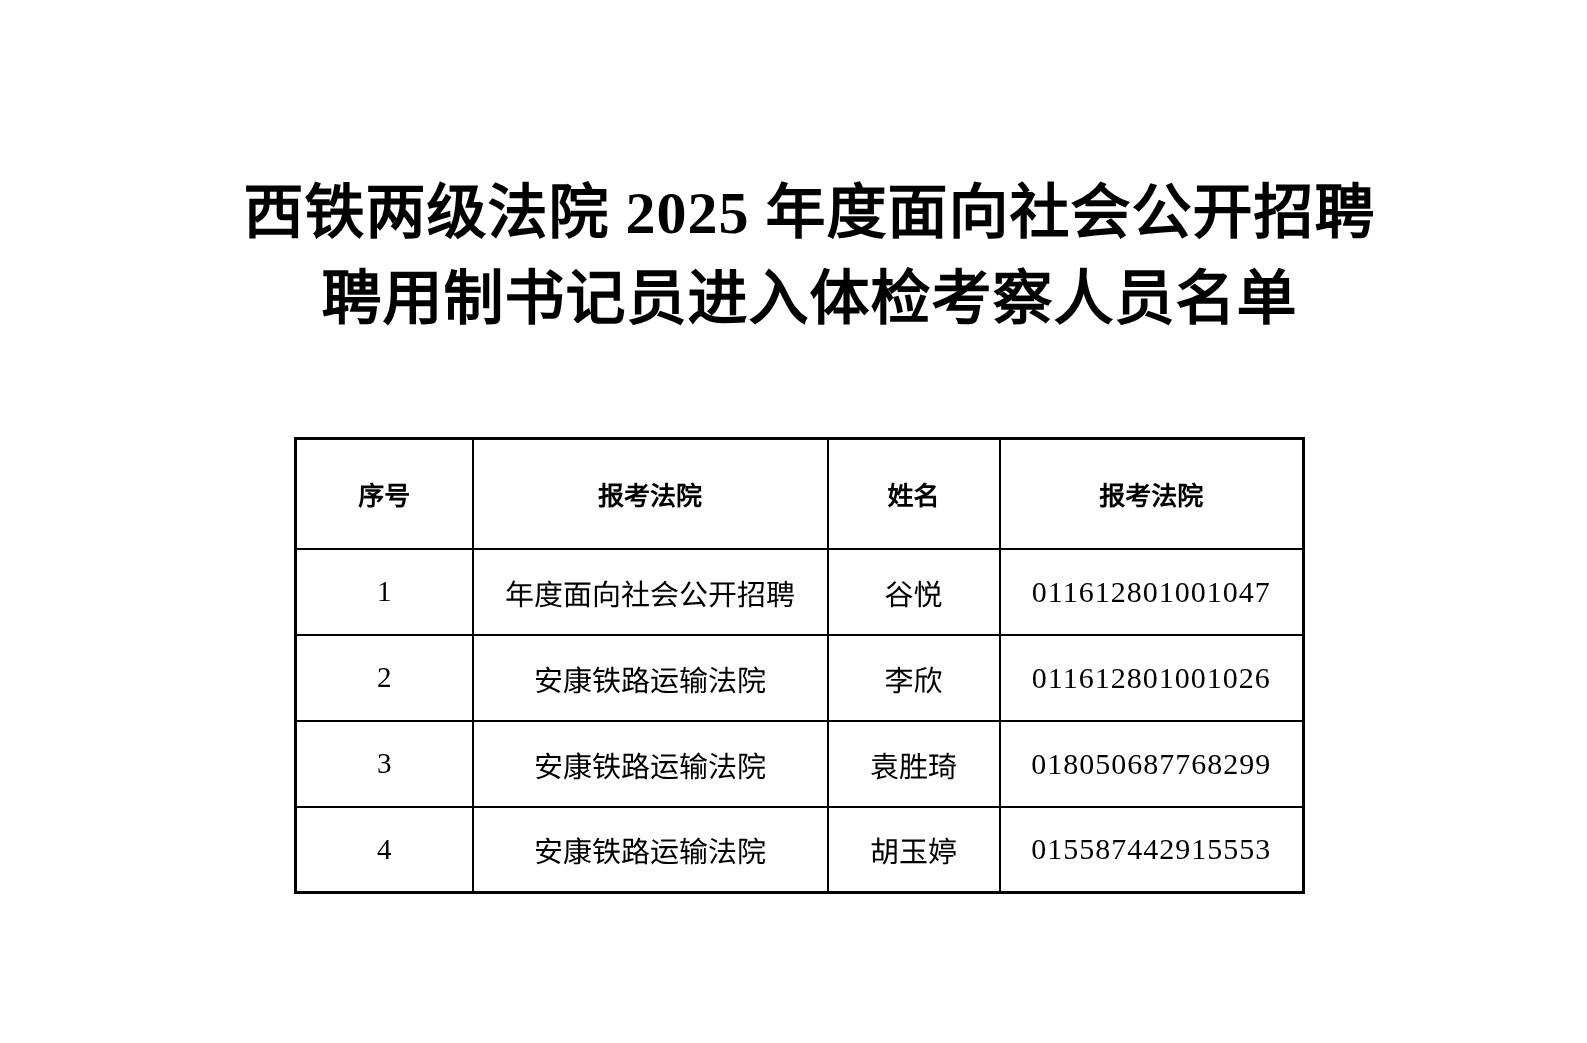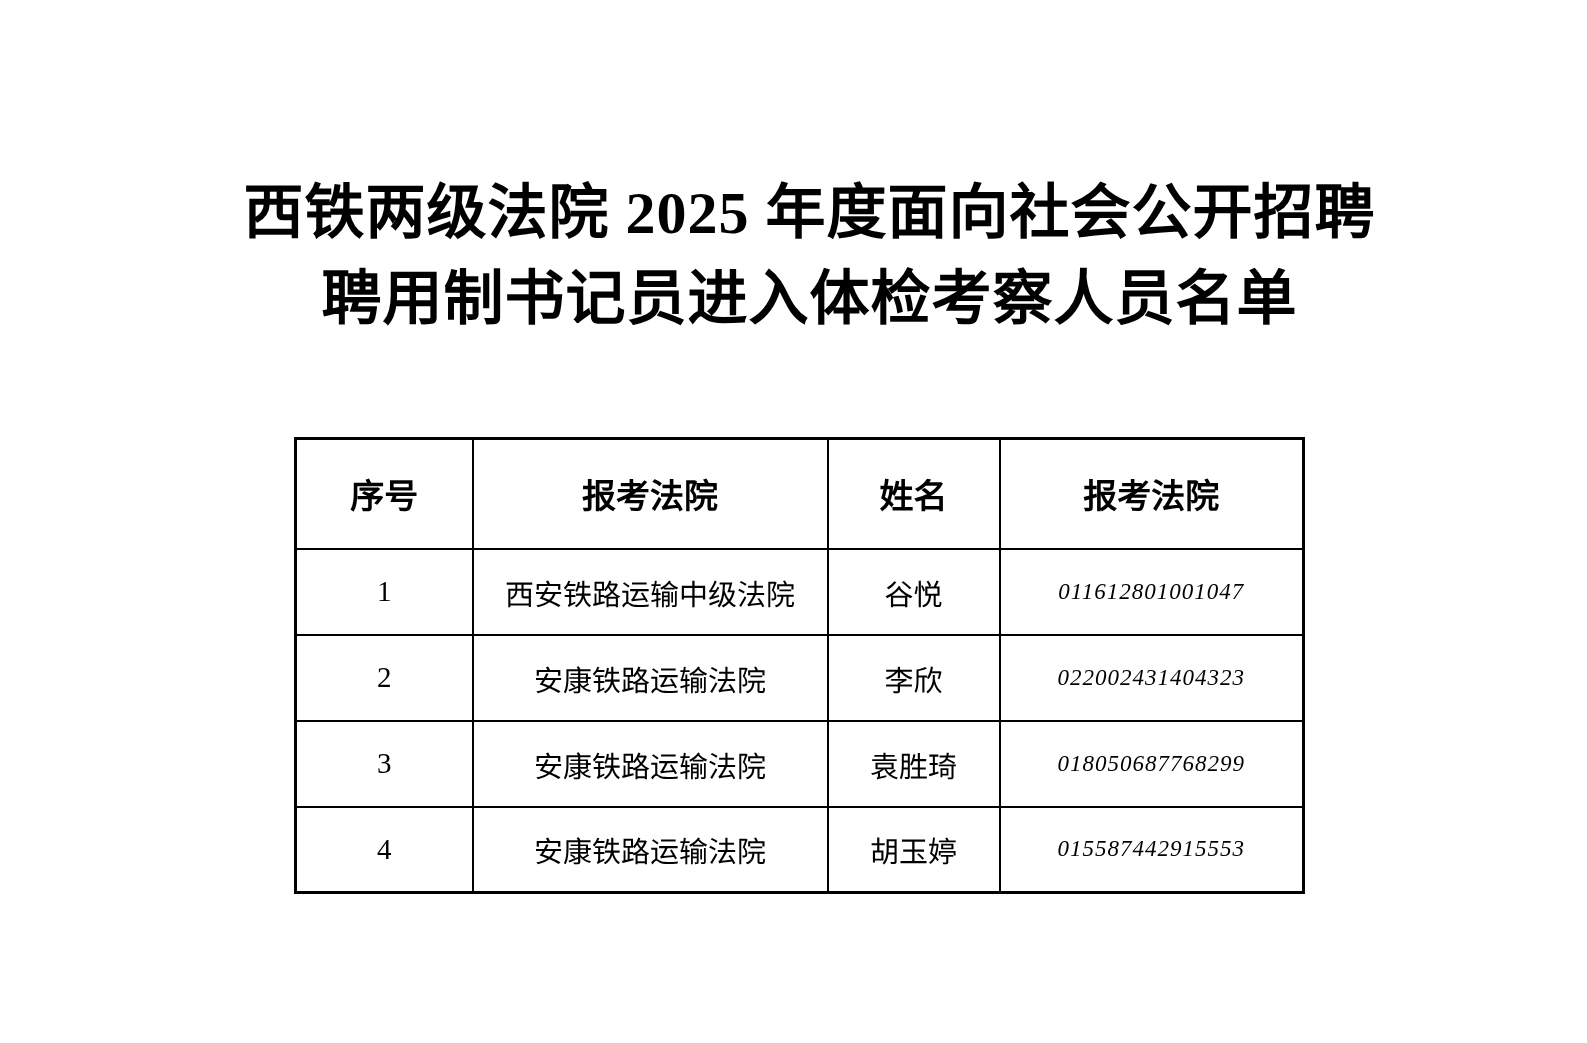--- a/index.html
+++ b/index.html
@@ -49,31 +49,31 @@
     border: 2px solid #000000;
     text-align: center;
     vertical-align: middle;
     background: #ffffff;
     overflow: hidden;
     white-space: nowrap;
   }
 
   table.roster thead th {
     height: 110px;
-    font-size: 34px;
+    font-size: 26px;
     font-weight: 700;
   }
 
   table.roster tbody td {
     height: 86px;
     font-size: 29px;
     font-weight: 400;
   }
 
-  table.roster td.ticket { font-size: 23px; letter-spacing: 1px; font-style: italic; }
+  table.roster td.ticket { font-size: 30px; letter-spacing: 1px; }
 
   col.c-index  { width: 177px; }
   col.c-court  { width: 355px; }
   col.c-name   { width: 172px; }
   col.c-ticket { width: 304px; }
 </style>
 </head>
 <body>
 
 <div class="page">
@@ -94,29 +94,29 @@
       <tr>
         <th>序号</th>
         <th>报考法院</th>
         <th>姓名</th>
         <th>报考法院</th>
       </tr>
     </thead>
     <tbody>
       <tr>
         <td>1</td>
-        <td>西安铁路运输中级法院</td>
+        <td>年度面向社会公开招聘</td>
         <td>谷悦</td>
         <td class="ticket">011612801001047</td>
       </tr>
       <tr>
         <td>2</td>
         <td>安康铁路运输法院</td>
         <td>李欣</td>
-        <td class="ticket">022002431404323</td>
+        <td class="ticket">011612801001026</td>
       </tr>
       <tr>
         <td>3</td>
         <td>安康铁路运输法院</td>
         <td>袁胜琦</td>
         <td class="ticket">018050687768299</td>
       </tr>
       <tr>
         <td>4</td>
         <td>安康铁路运输法院</td>

